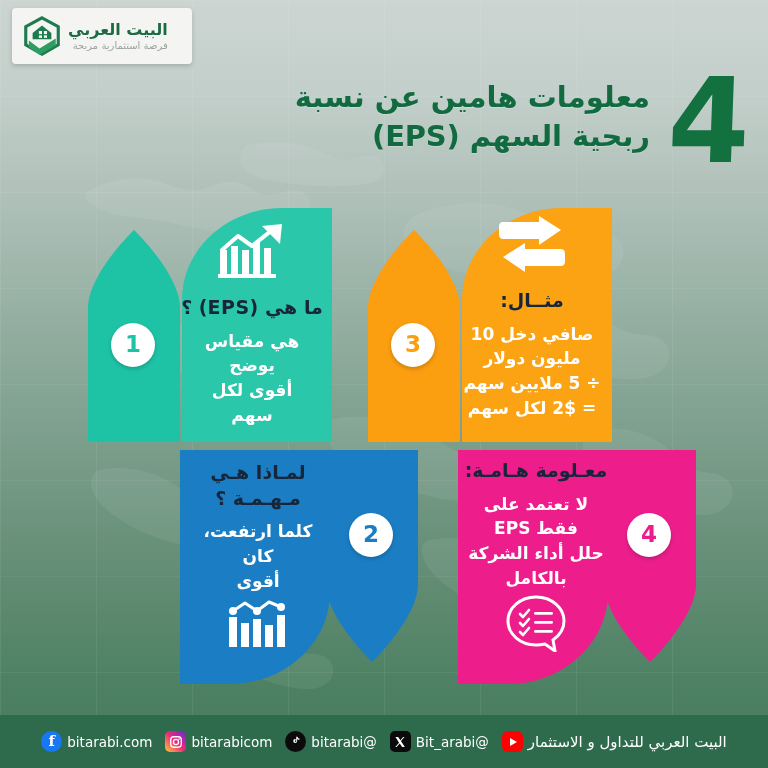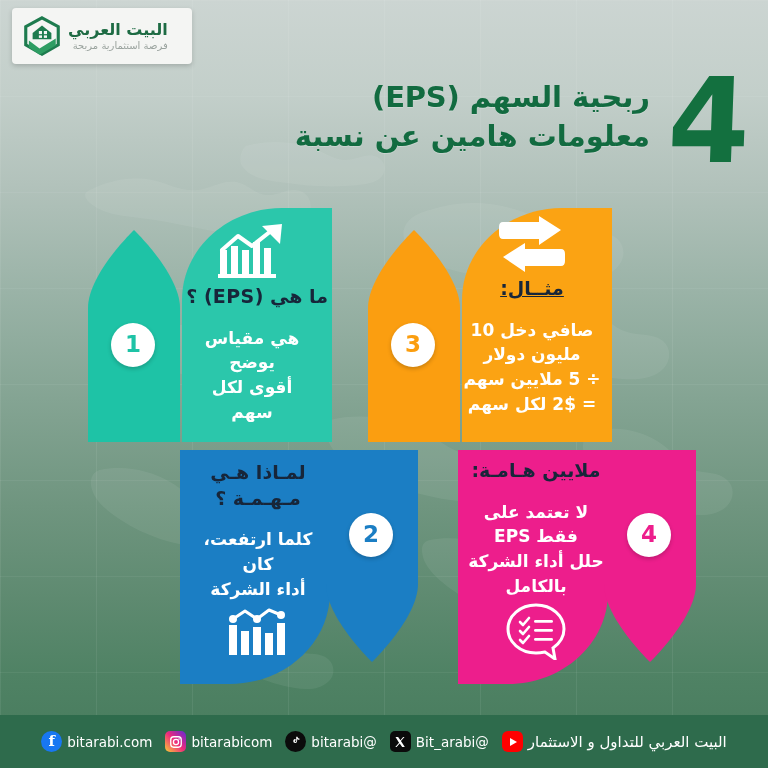--- a/index.html
+++ b/index.html
@@ -101,21 +101,21 @@
     position:absolute;
     color:#ffffff; direction:rtl; text-align:center;
   }
   .ctitle{
     font-size:19px; font-weight:bold; line-height:1.35;
     letter-spacing:.5px;
   }
   .ctitle.dark{ color:#17263a; }
   .cbody{
     font-size:17px; font-weight:bold; line-height:1.45;
-    margin-top:16px;
+    margin-top:8px;
   }
 
   .icon-wrap{ display:flex; justify-content:center; }
 
   
   #footer{
     position:absolute; left:0; bottom:0;
     width:768px; height:53px;
     background:#2e6b4c;
     display:flex; align-items:center; justify-content:center;
@@ -180,22 +180,22 @@
       <rect x="27" y="24" width="5" height="5" fill="#f4f5f3"></rect>
       <rect x="35" y="24" width="5" height="5" fill="#f4f5f3"></rect>
       <rect x="27" y="31" width="5" height="4" fill="#f4f5f3"></rect>
       <rect x="35" y="31" width="5" height="4" fill="#f4f5f3"></rect>
       <path d="M11 39 L28 52 L54 36 L54 47 L28 62 L11 50 Z" fill="#2e9d63"></path>
     </svg>
   </div>
 
   <div id="bignum">4</div>
   <div id="headline">
+    <div class="hl">معلومات هامين عن نسبة</div>
     <div class="hl">ربحية السهم  (EPS)</div>
-    <div class="hl">معلومات هامين عن نسبة</div>
   </div>
 
   <div class="badge" style="left:88px; top:230px;">
     <svg width="92" height="212" viewBox="0 0 92 212">
       <path d="M46 0 C46 0 92 44 92 78 L92 212 L0 212 L0 78 C0 44 46 0 46 0 Z" fill="#1ec3a6"></path>
     </svg>
   </div>
   <div class="numcircle" style="left:111px; top:323px; color:#1ec3a6;">
     <span>1</span>
   </div>
@@ -211,21 +211,21 @@
         <rect x="6" y="26" width="7" height="24" fill="#ffffff"></rect>
         <rect x="17" y="22" width="7" height="28" fill="#ffffff"></rect>
         <rect x="28" y="26" width="7" height="24" fill="#ffffff"></rect>
         <rect x="39" y="18" width="7" height="32" fill="#ffffff"></rect>
         <rect x="50" y="24" width="7" height="26" fill="#ffffff"></rect>
         <rect x="4" y="50" width="58" height="4" fill="#ffffff"></rect>
         <path d="M8 26 L24 12 L38 22 L62 3" fill="none" stroke="#ffffff" stroke-width="4" stroke-linecap="round" stroke-linejoin="round"></path>
         <path d="M48 2 L68 0 L66 20 Z" fill="#ffffff"></path>
       </svg>
     </div>
-    <div class="ctitle dark" style="margin-top:6px;text-align:right;">ما هي (EPS) ؟</div>
+    <div class="ctitle dark" style="margin-top:17px;">ما هي (EPS) ؟</div>
     <div class="cbody">
       <div>هي مقياس</div>
       <div>يوضح</div>
       <div>أقوى لكل</div>
       <div>سهم</div>
     </div>
   </div>
 
   <div class="badge" style="left:368px; top:230px;">
     <svg width="92" height="212" viewBox="0 0 92 212">
@@ -240,21 +240,21 @@
       <path d="M10 234 L10 92 C10 40 56 0 110 0 L160 0 L160 234 Z" fill="#fba313"></path>
     </svg>
   </div>
   <div class="content" style="left:456px; top:216px; width:152px;">
     <div class="icon-wrap">
       <svg width="70" height="56" viewBox="0 0 70 56">
         <path d="M6 6 Q2 6 2 11 L2 18 Q2 23 6 23 L42 23 L42 29 L64 14 L42 0 L42 6 Z" fill="#ffffff"></path>
         <path d="M64 33 Q68 33 68 38 L68 45 Q68 50 64 50 L28 50 L28 56 L6 41 L28 27 L28 33 Z" fill="#ffffff"></path>
       </svg>
     </div>
-    <div class="ctitle dark" style="margin-top:4px;text-decoration:underline;">مثــال:</div>
+    <div class="ctitle dark" style="margin-top:16px;">مثــال:</div>
     <div class="cbody">
       <div>صافي دخل 10</div>
       <div>مليون دولار</div>
       <div>÷ 5 ملايين سهم</div>
       <div>= 2$ لكل سهم</div>
     </div>
   </div>
 
   <div class="panel" style="left:180px; top:450px;">
     <svg width="160" height="234" viewBox="0 0 160 234">
@@ -268,21 +268,21 @@
     </svg>
   </div>
   <div class="numcircle" style="left:349px; top:513px; color:#1b7ec4;">
     <span>2</span>
   </div>
   <div class="content" style="left:182px; top:460px; width:152px;">
     <div class="ctitle dark">لمـاذا هـي مـهـمـة ؟</div>
     <div class="cbody">
       <div>كلما ارتفعت،</div>
       <div>كان</div>
-      <div>أداء الشركة</div>
+      <div>أقوى</div>
     </div>
     <div class="icon-wrap" style="margin-top:4px;">
       <svg width="66" height="52" viewBox="0 0 66 52">
         <rect x="4" y="20" width="8" height="30" fill="#ffffff"></rect>
         <rect x="16" y="26" width="8" height="24" fill="#ffffff"></rect>
         <rect x="28" y="22" width="8" height="28" fill="#ffffff"></rect>
         <rect x="40" y="28" width="8" height="22" fill="#ffffff"></rect>
         <rect x="52" y="18" width="8" height="32" fill="#ffffff"></rect>
         <path d="M8 14 L20 6 L32 14 L44 5 L56 10" fill="none" stroke="#ffffff" stroke-width="3" stroke-linecap="round" stroke-linejoin="round"></path>
         <circle cx="8" cy="14" r="4" fill="#ffffff"></circle>
@@ -300,21 +300,21 @@
   <div class="badge" style="left:604px; top:450px;">
     <svg width="92" height="212" viewBox="0 0 92 212">
       <path d="M0 0 L92 0 L92 134 C92 168 46 212 46 212 C46 212 0 168 0 134 Z" fill="#ed1e8c"></path>
     </svg>
   </div>
   <div class="numcircle" style="left:627px; top:513px; color:#ed1e8c;">
     <span>4</span>
   </div>
   <div class="content" style="left:460px; top:458px; width:152px;">
     <div class="ctitle dark">
-      <div>ملايين هـامـة:</div>
+      <div>معـلومة هـامـة:</div>
     </div>
     <div class="cbody" style="">
       <div>لا تعتمد على</div>
       <div>فقط EPS</div>
       <div>حلل أداء الشركة</div>
       <div>بالكامل</div>
     </div>
     <div class="icon-wrap" style="margin-top:4px;">
       <svg width="62" height="58" viewBox="0 0 62 58">
         <path d="M31 3 C15 3 3 14 3 27 C3 40 15 51 31 51 C34 51 37 50.6 40 50 L50 57 L48 46 C55 41 59 34 59 27 C59 14 47 3 31 3 Z" fill="none" stroke="#ffffff" stroke-width="3"></path>

